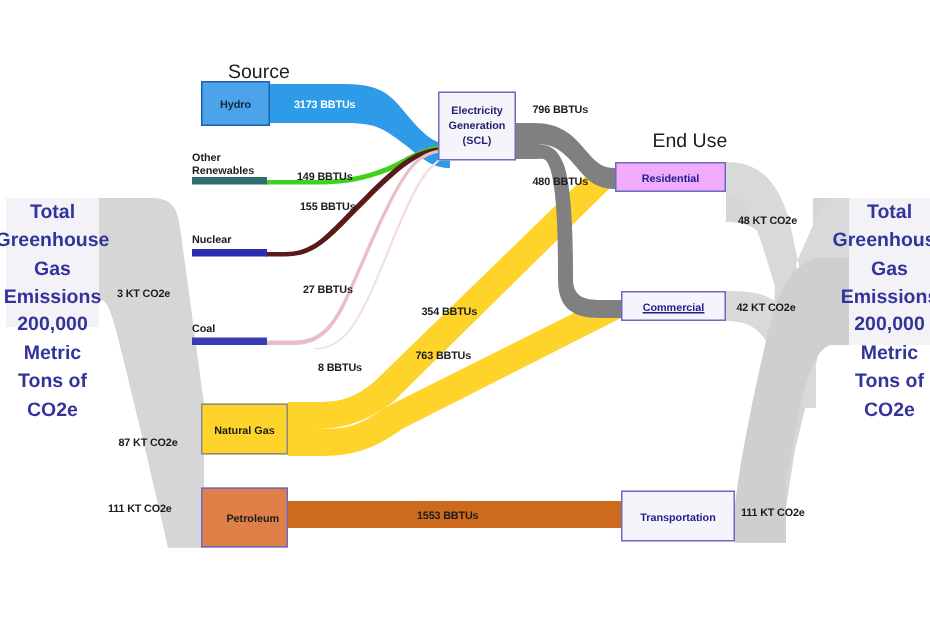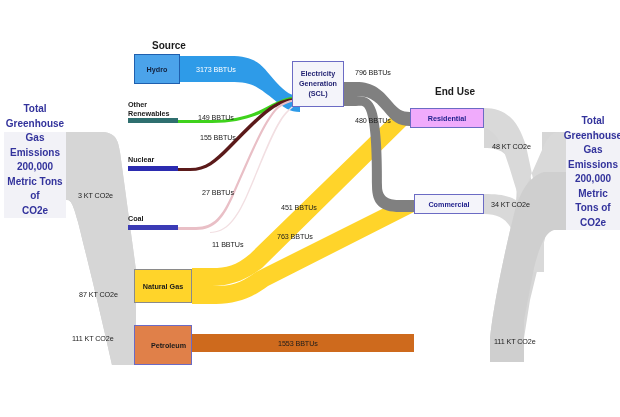--- a/index.html
+++ b/index.html
@@ -1,31 +1,31 @@
 <!DOCTYPE html>
 <html><head>
 <meta charset="utf-8">
 <style>
   html,body{margin:0;padding:0;background:#fff;}
   body{width:620px;height:417px;overflow:hidden;
        font-family:"Liberation Sans","DejaVu Sans",sans-serif;}
   #stage{position:relative;width:620px;height:417px;background:#ffffff;}
   svg#sankey{position:absolute;left:0;top:0;width:620px;height:417px;}
-  .lbl{position:absolute;font-weight:normal;color:#1b1b1b;white-space:nowrap;}
+  .lbl{position:absolute;font-weight:bold;color:#1b1b1b;white-space:nowrap;}
   .flowlbl{font-size:7.2px;letter-spacing:-.1px;}
-  .hdr{position:absolute;font-size:10px;font-weight:bold;color:#1b1b1b;}
+  .hdr{position:absolute;font-size:13px;font-weight:normal;color:#1b1b1b;}
   .nodebox{position:absolute;box-sizing:border-box;display:flex;
            align-items:center;justify-content:center;text-align:center;
            font-size:7.2px;font-weight:bold;}
   .srcname{position:absolute;font-size:7.2px;font-weight:bold;color:#1b1b1b;
            text-align:left;white-space:nowrap;}
   .totbox{position:absolute;box-sizing:border-box;background:#f2f2f7;
           display:flex;flex-direction:column;align-items:center;
-          justify-content:flex-end;text-align:center;color:#33339c;
-          font-size:10px;font-weight:bold;line-height:1.45;}
+          justify-content:flex-start;text-align:center;color:#33339c;
+          font-size:13px;font-weight:bold;line-height:1.45;}
   .totbox .gap{height:5px;}
 </style>
 </head>
 <body>
 
 <div id="stage">
 
   <svg id="sankey" viewBox="0 0 620 417">
     <defs>
       <clipPath id="clipAll">
@@ -179,50 +179,54 @@
     <span>Generation</span>
     <span>(SCL)</span>
   </div>
 
   <div class="nodebox" style="left:410px;top:108px;width:74px;height:20px;background:#f0abfc;
               border:1.2px solid #6B6BC4;color:#1f1f8c;">
     <span>Residential</span>
   </div>
 
   <div class="nodebox" style="left:414px;top:194px;width:70px;height:20px;background:#F4F4FA;
+              border:1.2px solid #6B6BC4;color:#1f1f8c;text-decoration:underline;">
+    <span>Commercial</span>
+  </div>
+
+  <div class="nodebox" style="left:414px;top:327px;width:76px;height:34px;background:#F4F4FA;
               border:1.2px solid #6B6BC4;color:#1f1f8c;">
-    <span>Commercial</span>
-  </div>
-
+    <span>Transportation</span>
+  </div>
 
   <div class="lbl flowlbl" style="left:196px;top:65px;color:#ffffff;">3173 BBTUs</div>
 
   <div class="lbl flowlbl" style="left:198px;top:113px;">149 BBTUs</div>
 
   <div class="lbl flowlbl" style="left:200px;top:133px;">155 BBTUs</div>
 
   <div class="lbl flowlbl" style="left:202px;top:188px;">27 BBTUs</div>
 
-  <div class="lbl flowlbl" style="left:212px;top:240px;">11 BBTUs</div>
+  <div class="lbl flowlbl" style="left:212px;top:240px;">8 BBTUs</div>
 
   <div class="lbl flowlbl" style="left:355px;top:68px;">796 BBTUs</div>
 
   <div class="lbl flowlbl" style="left:355px;top:116px;">480 BBTUs</div>
 
-  <div class="lbl flowlbl" style="left:281px;top:203px;">451 BBTUs</div>
+  <div class="lbl flowlbl" style="left:281px;top:203px;">354 BBTUs</div>
 
   <div class="lbl flowlbl" style="left:277px;top:232px;">763 BBTUs</div>
 
   <div class="lbl flowlbl" style="left:278px;top:339px;">1553 BBTUs</div>
 
   <div class="lbl flowlbl" style="left:78px;top:191px;">3 KT CO2e</div>
 
   <div class="lbl flowlbl" style="left:79px;top:290px;">87 KT CO2e</div>
 
   <div class="lbl flowlbl" style="left:72px;top:334px;">111 KT CO2e</div>
 
   <div class="lbl flowlbl" style="left:492px;top:110px;margin-top:32px;">48 KT CO2e</div>
 
-  <div class="lbl flowlbl" style="left:491px;top:200px;">34 KT CO2e</div>
+  <div class="lbl flowlbl" style="left:491px;top:200px;">42 KT CO2e</div>
 
   <div class="lbl flowlbl" style="left:494px;top:337px;">111 KT CO2e</div>
 
 </div>
 
 </body></html>

